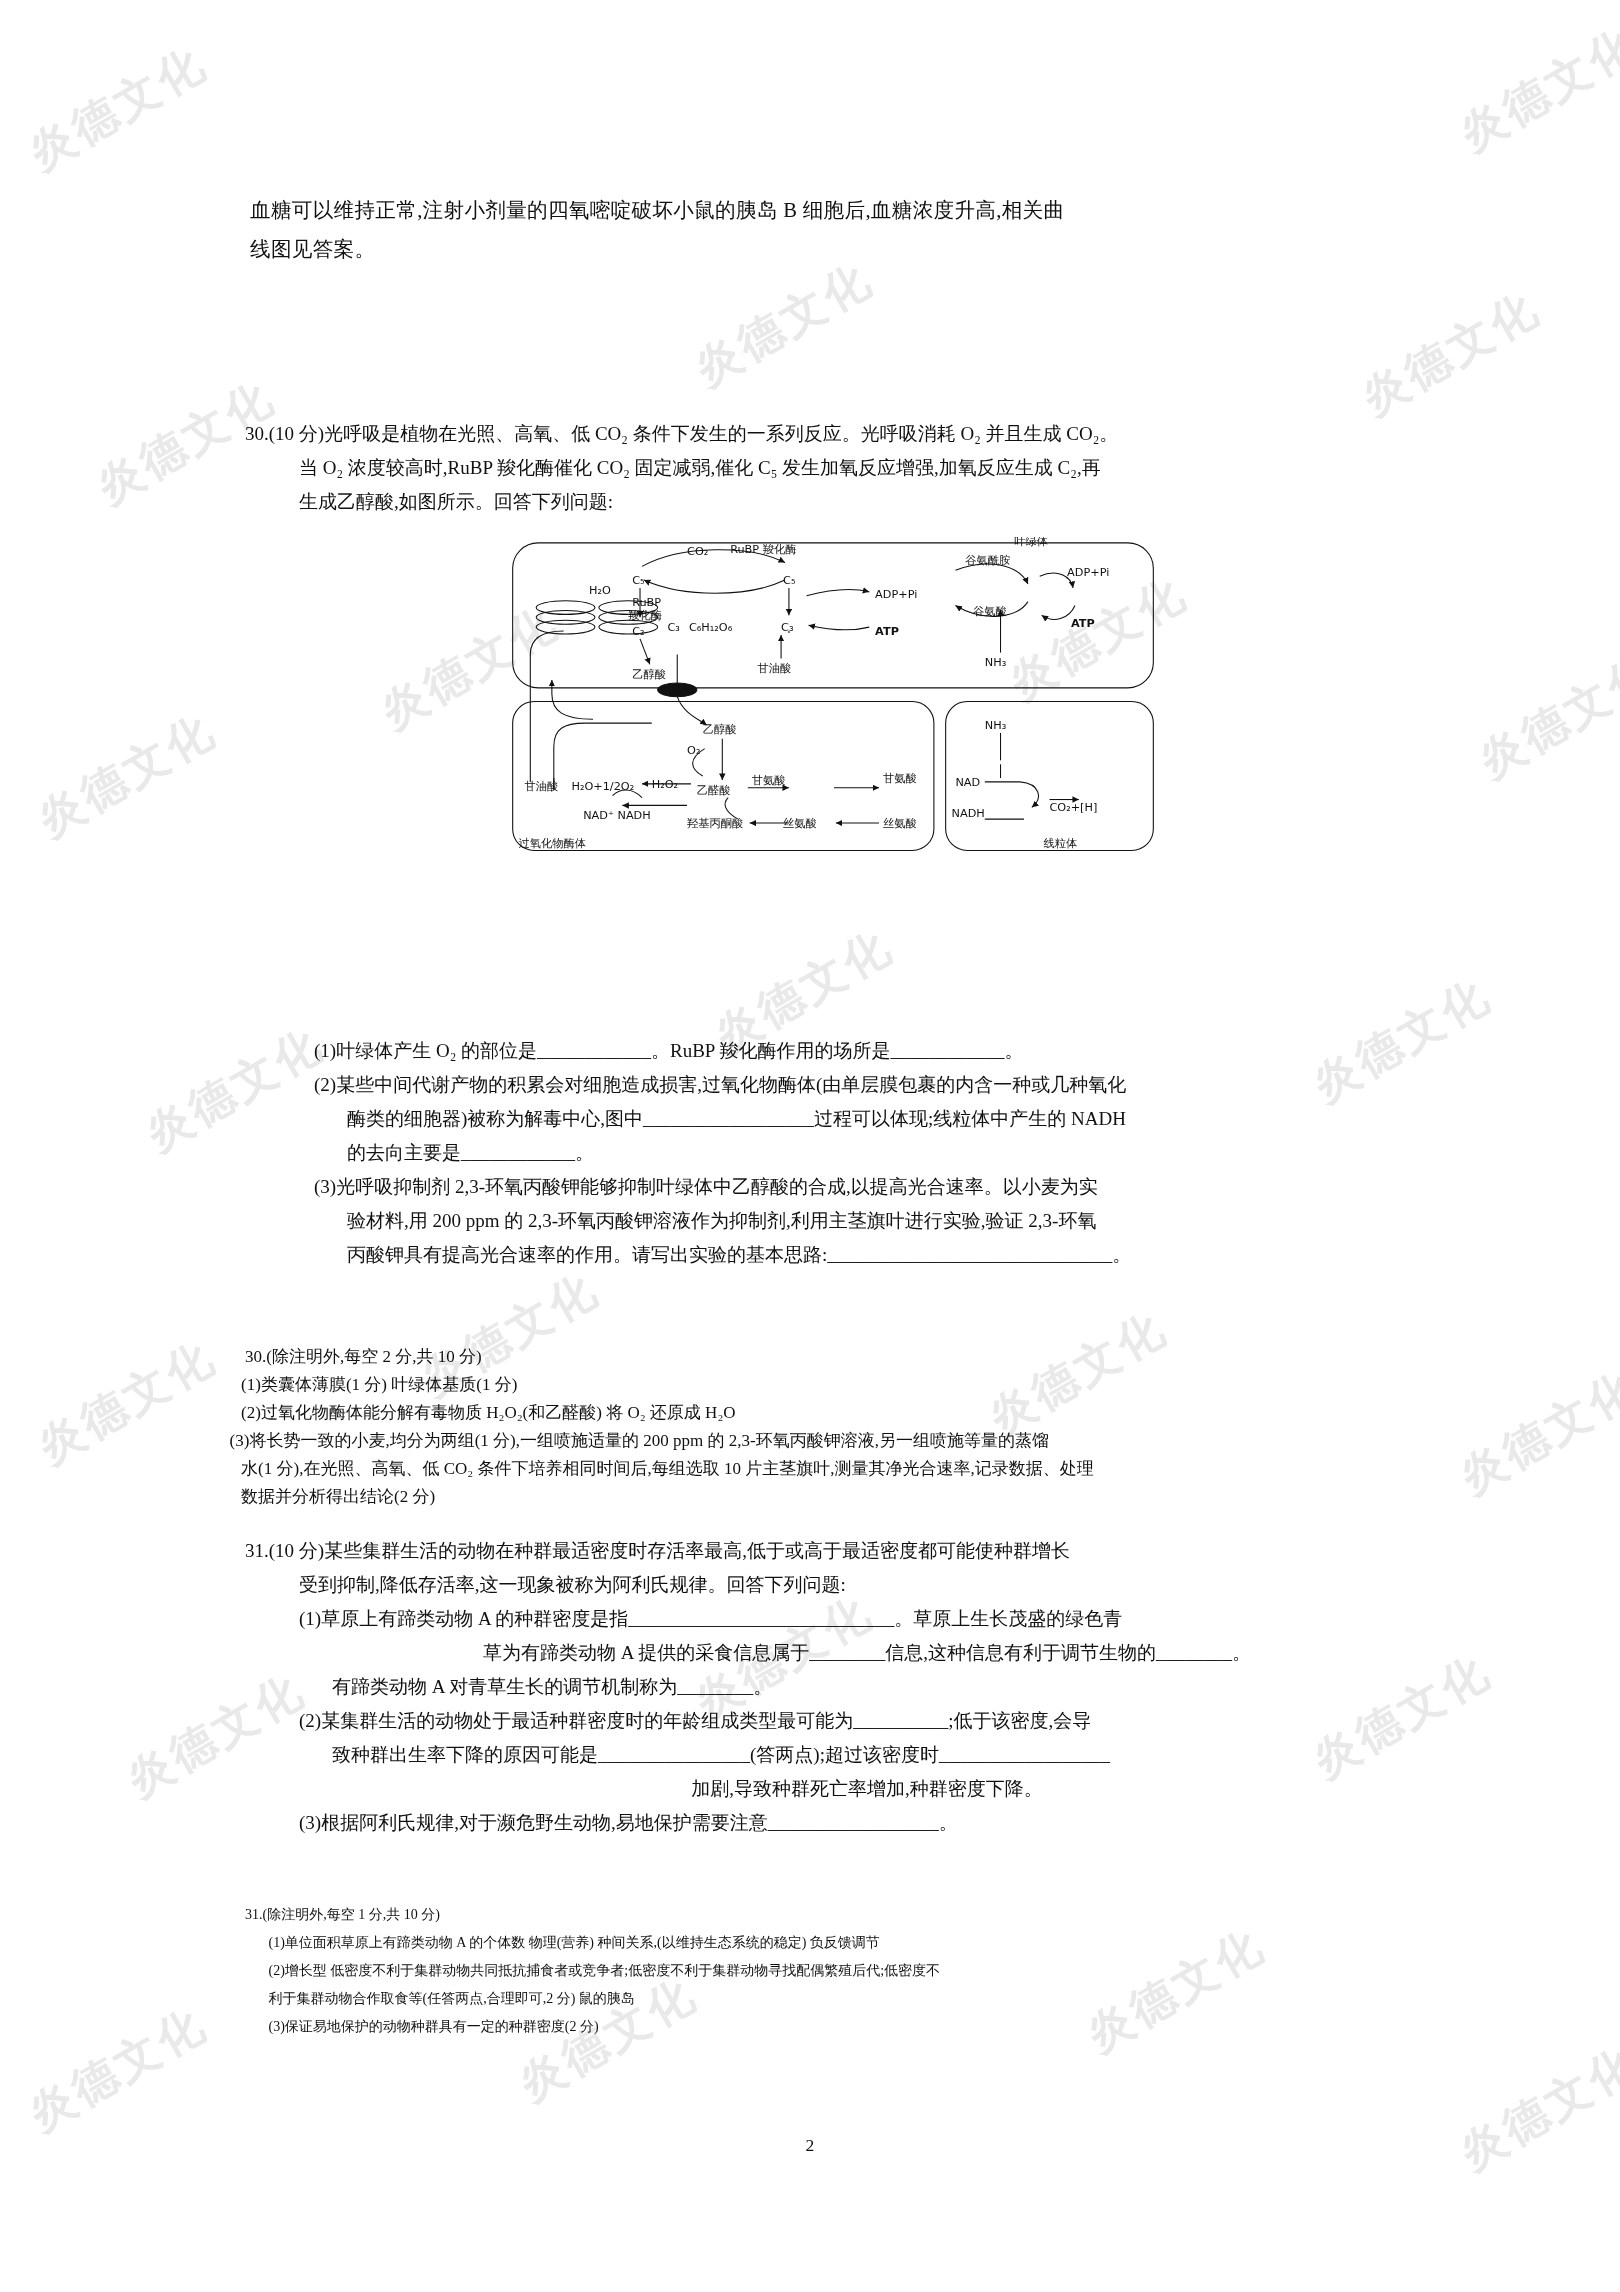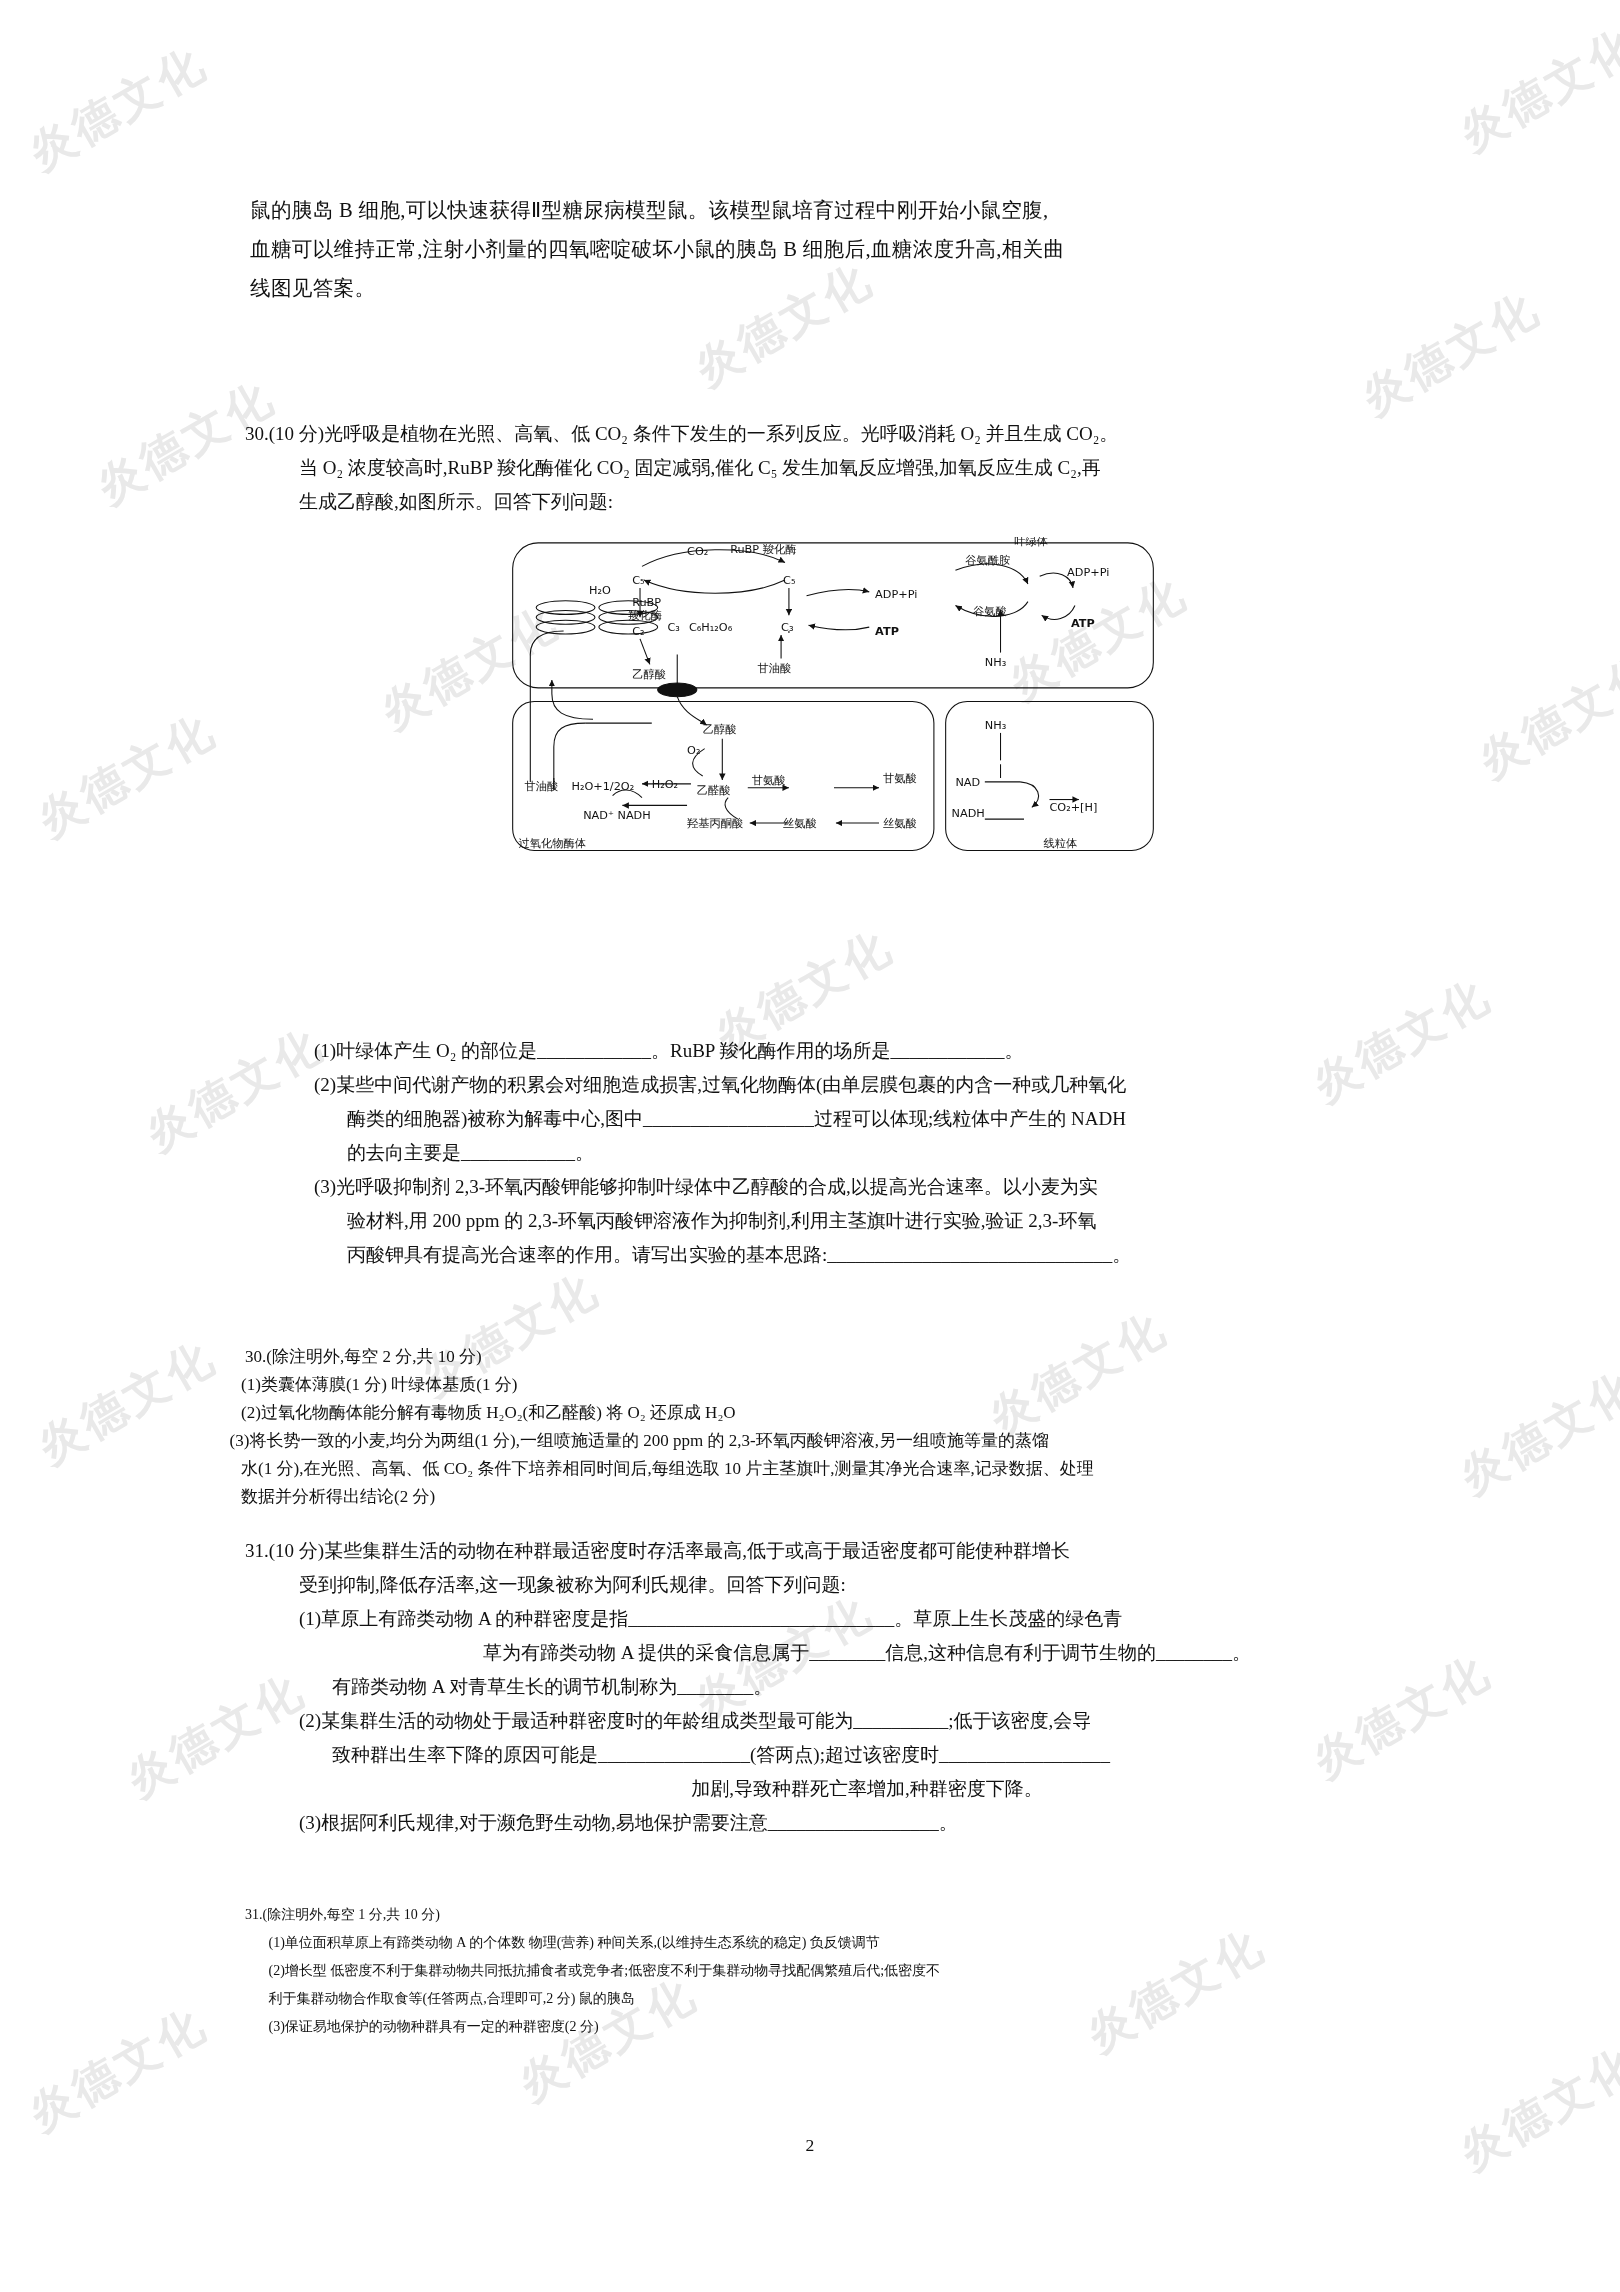--- a/index.html
+++ b/index.html
@@ -103,21 +103,20 @@
     <div class="wm" style="left:1304px; top:1686px;">炎德文化</div>
     <div class="wm" style="left:19.6px; top:2039px;">炎德文化</div>
     <div class="wm" style="left:510px; top:2009px;">炎德文化</div>
     <div class="wm" style="left:1078px; top:1960px;">炎德文化</div>
     <div class="wm" style="left:1451px; top:2078px;">炎德文化</div>
   </div>
 
   <div class="content">
 
     <div class="block intro">
-      <div>鼠的胰岛 B 细胞,可以快速获得Ⅱ型糖尿病模型鼠。该模型鼠培育过程中刚开始小鼠空腹,</div>
       <div>血糖可以维持正常,注射小剂量的四氧嘧啶破坏小鼠的胰岛 B 细胞后,血糖浓度升高,相关曲</div>
       <div>线图见答案。</div>
     </div>
 
     <div class="block q30">
       <div class="q-line" style="position:relative; padding-left:0;">
         <span>30.</span><span>(10 分)</span><span>光呼吸是植物在光照、高氧、低 CO₂ 条件下发生的一系列反应。光呼吸消耗 O₂ 并且生成 CO₂。</span>
       </div>
       <div class="q-line" style="padding-left:54px;">
         <span>当 O₂ 浓度较高时,RuBP 羧化酶催化 CO₂ 固定减弱,催化 C₅ 发生加氧反应增强,加氧反应生成 C₂,再</span>

